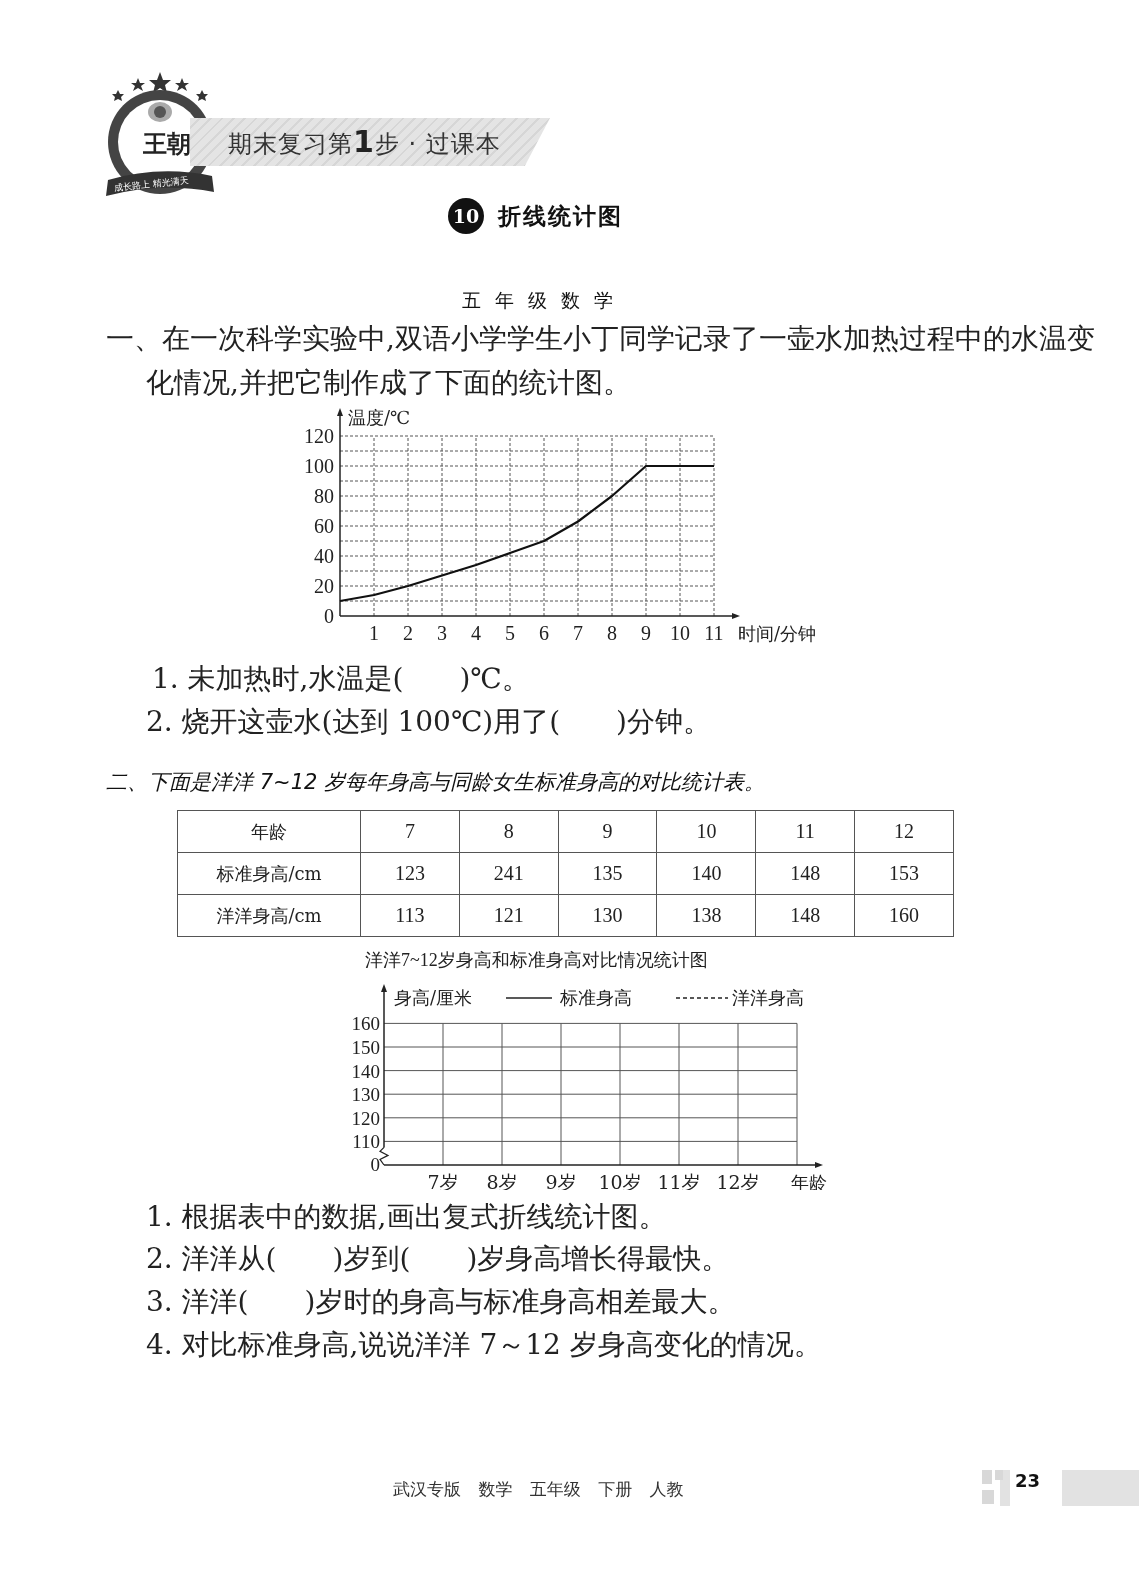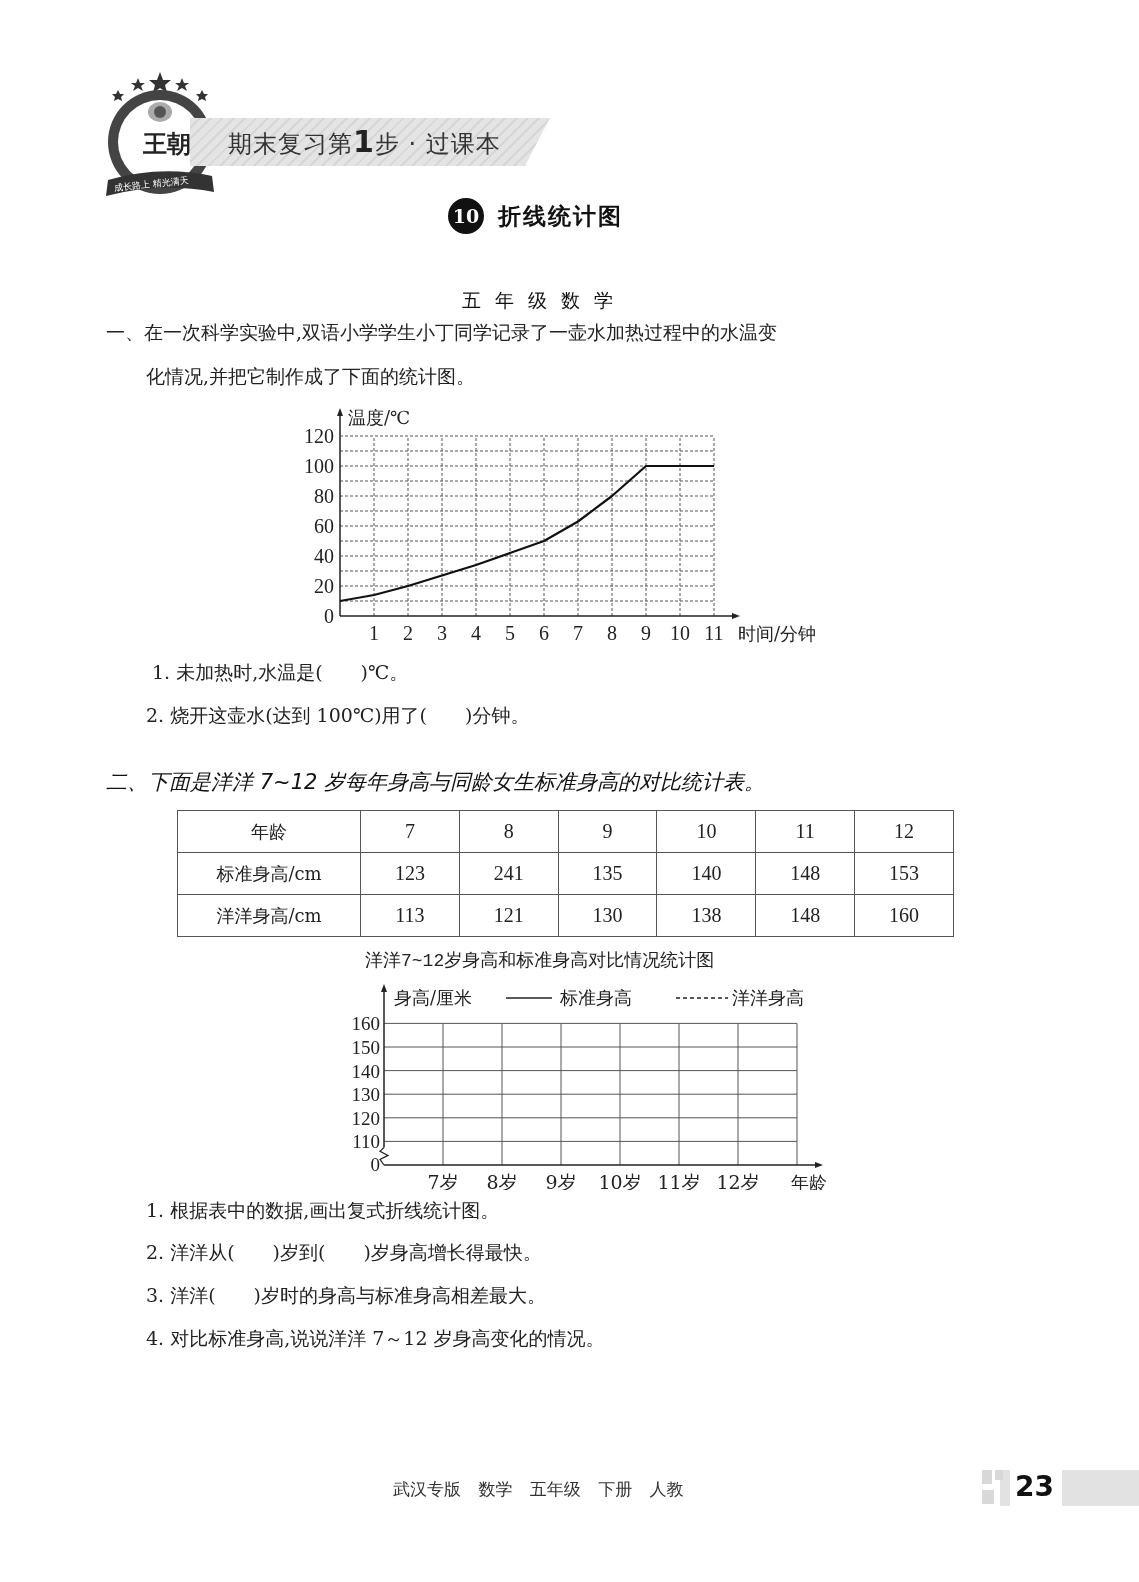--- a/index.html
+++ b/index.html
@@ -17,35 +17,35 @@
   .banner-text b { font-size: 30px; font-weight: 900; color: #222; }
 
   .chapter { left: 448px; top: 198px; display: flex; align-items: center; gap: 14px; }
   .chapter-num { width: 36px; height: 36px; border-radius: 50%; background: #111; color: #fff;
                  font-family: "DejaVu Serif", serif; font-weight: bold; font-size: 19px;
                  display: flex; align-items: center; justify-content: center; }
   .chapter-title { font-family: "DejaVu Sans", sans-serif; font-weight: bold; font-size: 23px; color: #111; letter-spacing: 2px; }
   .subtitle { left: 462px; top: 256px; font-family: "DejaVu Sans", sans-serif; font-size: 19px;
               letter-spacing: 14px; color: #111; margin-top: 32px; }
 
-  .q-line { font-size: 19px; white-space: nowrap; color: #222; }
+  .q-line { font-size: 28px; white-space: nowrap; color: #222; }
   .q-head { font-family: "DejaVu Sans", sans-serif; font-size: 21px; white-space: nowrap; color: #111; }
 
   
   table.heights { position: absolute; left: 177px; top: 810px; border-collapse: collapse;
                   width: 777px; font-family: "Liberation Serif", serif; font-size: 20px; }
   table.heights td { border: 1.5px solid #555; text-align: center; height: 39px; color: #222; }
   table.heights td.head { width: 180px; font-family: "DejaVu Serif", serif; font-size: 18px; }
 
-  .chart2-title { left: 365px; top: 948px; font-family: Liberation Mono, monospace; font-size: 18px; color: #222; white-space: nowrap; }
+  .chart2-title { left: 365px; top: 948px; font-family: Liberation Serif, serif; font-size: 18px; color: #222; white-space: nowrap; }
 
   .footer { left: 393px; top: 1478px; font-family: "DejaVu Serif", serif; font-size: 17px; color: #333; white-space: nowrap; word-spacing: 12px; }
   .pagebox { left: 1000px; top: 1470px; width: 139px; height: 36px; background: #e2e2e2; }
   .pagewhite { left: 1010px; top: 1470px; width: 52px; height: 36px; background: #fff; }
-  .pagenum { left: 1015px; top: 1470px; font-family: "DejaVu Sans", sans-serif; font-weight: bold; font-size: 28px; color: #111; }
+  .pagenum { left: 1015px; top: 1470px; font-family: "DejaVu Sans", sans-serif; font-weight: bold; font-size: 18px; color: #111; }
   .sq { background: #d8d8d8; }
 </style>
 </head>
 <body>
 
 <svg class="abs logo" viewBox="0 0 120 135">
   <g fill="#333">
     <polygon points="60,2 63,10 71,10 65,15 67,23 60,18 53,23 55,15 49,10 57,10"></polygon>
     <polygon points="38,8 40,13 45,13 41,16 43,21 38,18 33,21 35,16 31,13 36,13"></polygon>
     <polygon points="82,8 84,13 89,13 85,16 87,21 82,18 77,21 79,16 75,13 80,13"></polygon>

